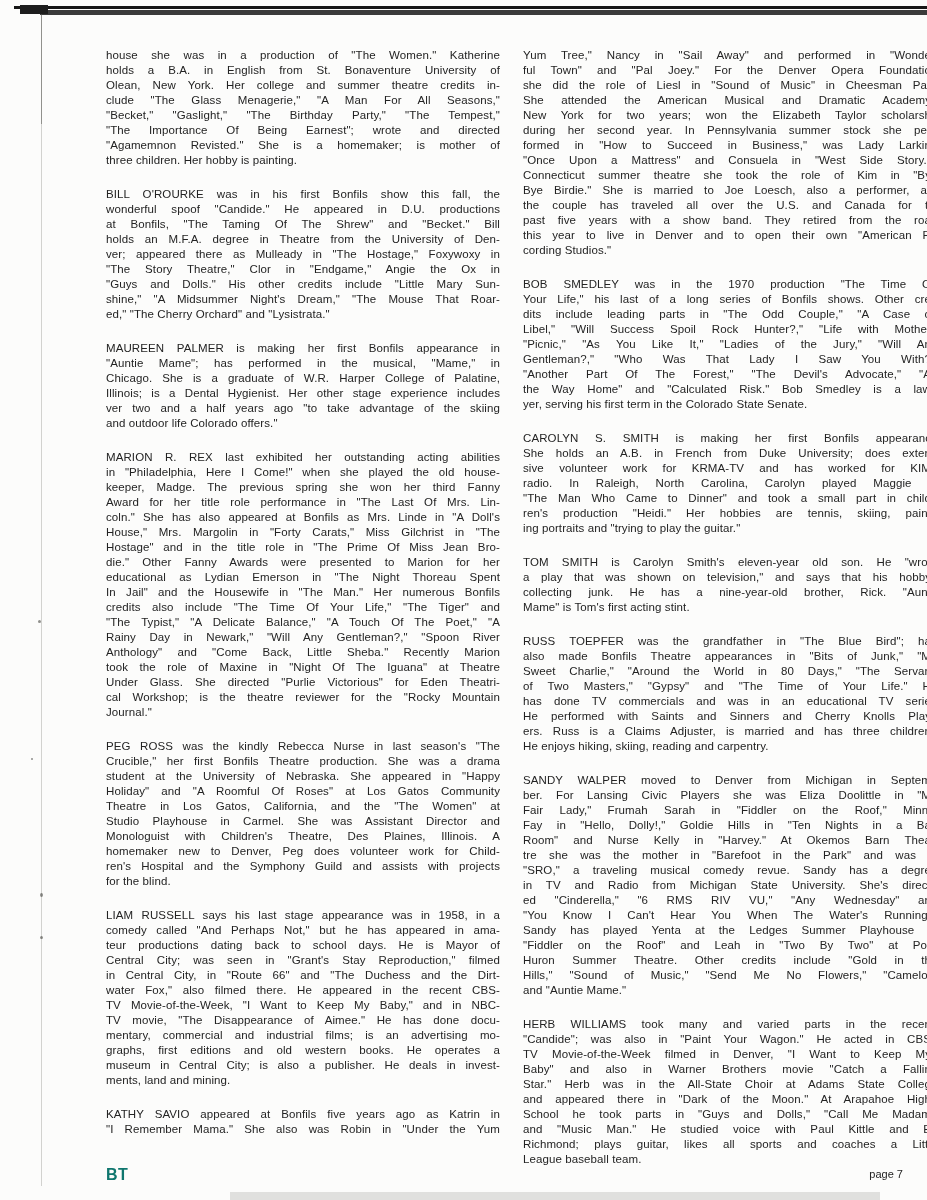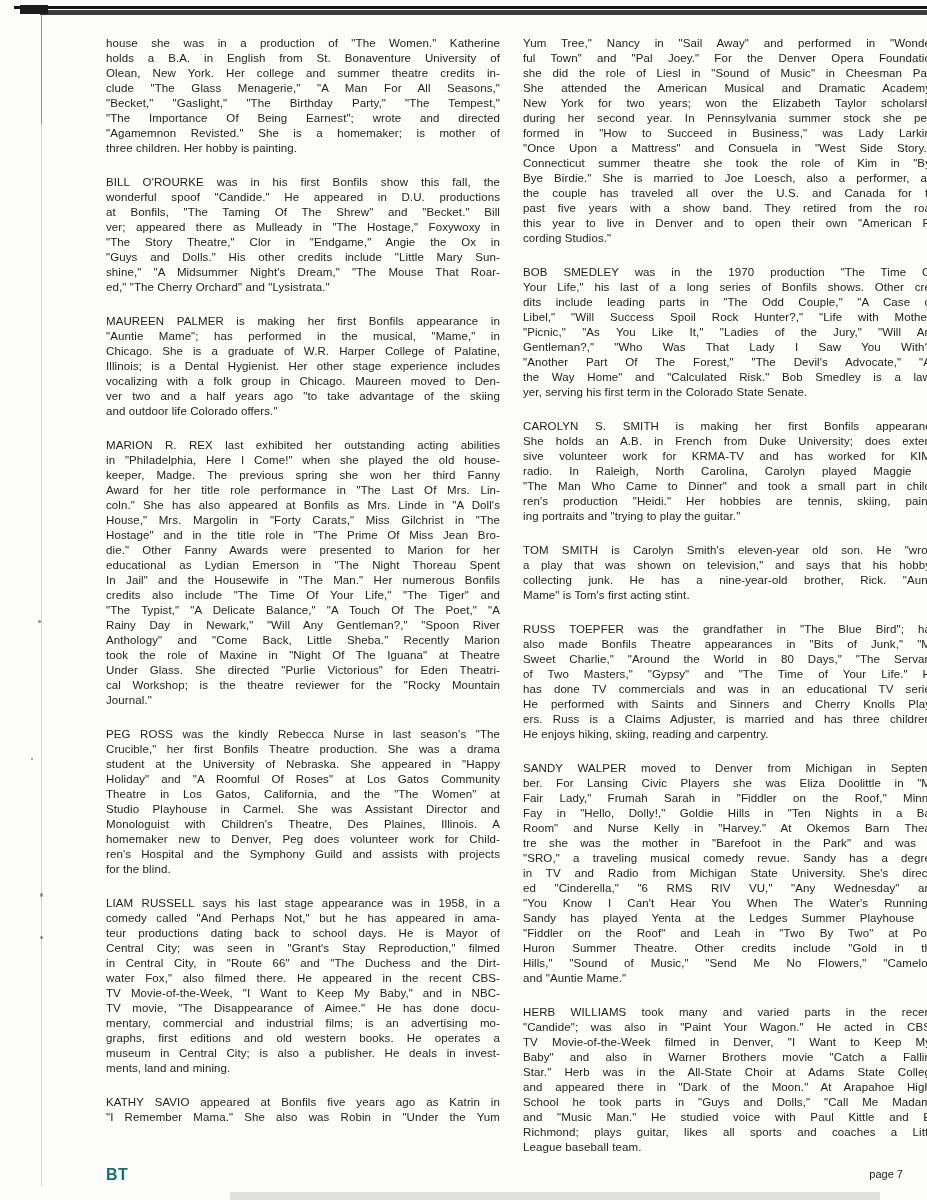--- a/index.html
+++ b/index.html
@@ -23,21 +23,21 @@
   .top-corner-blob{position:absolute;left:20px;top:5px;width:28px;height:9px;background:#1d1d1d;}
   .edge-line-v{position:absolute;left:41px;top:14px;height:1172px;width:1px;background:rgba(100,100,95,0.28);}
   .edge-line-v-dark{position:absolute;left:41px;top:14px;height:110px;width:1px;background:rgba(80,80,75,0.5);}
   .speck{position:absolute;width:3px;height:3px;border-radius:50%;background:rgba(70,70,65,0.6);}
   .speck.s1{left:38px;top:620px;}
   .speck.s2{left:40px;top:893px;width:3px;height:4px;}
   .speck.s3{left:40px;top:936px;}
   .speck.s4{left:31px;top:758px;width:2px;height:2px;}
   .bottom-smudge{position:absolute;left:230px;top:1192px;width:650px;height:8px;background:#e0e0de;}
   
-  .col{position:absolute;top:36px;}
+  .col{position:absolute;top:48px;}
   .col-left{left:106px;width:394px;}
   .col-right{left:523px;width:408px;}
   .paragraph{margin:0 0 19px 0;}
   .paragraph:last-child{margin-bottom:0;}
   .line{
     height:15px;line-height:15px;font-size:11.5px;
     letter-spacing:0.1px;
     overflow:hidden;
     text-align:justify;
     text-align-last:justify;
@@ -78,32 +78,32 @@
         <div class="line">clude "The Glass Menagerie," "A Man For All Seasons,"</div>
         <div class="line">"Becket," "Gaslight," "The Birthday Party," "The Tempest,"</div>
         <div class="line">"The Importance Of Being Earnest"; wrote and directed</div>
         <div class="line">"Agamemnon Revisted." She is a homemaker; is mother of</div>
         <div class="line para-end">three children. Her hobby is painting.</div>
       </div>
       <div class="paragraph">
         <div class="line">BILL O'ROURKE was in his first Bonfils show this fall, the</div>
         <div class="line">wonderful spoof "Candide." He appeared in D.U. productions</div>
         <div class="line">at Bonfils, "The Taming Of The Shrew" and "Becket." Bill</div>
+        <div class="line">holds an M.F.A. degree in Theatre from the University of Den-</div>
         <div class="line">ver; appeared there as Mulleady in "The Hostage," Foxywoxy in</div>
         <div class="line">"The Story Theatre," Clor in "Endgame," Angie the Ox in</div>
         <div class="line">"Guys and Dolls." His other credits include "Little Mary Sun-</div>
         <div class="line">shine," "A Midsummer Night's Dream," "The Mouse That Roar-</div>
         <div class="line para-end">ed," "The Cherry Orchard" and "Lysistrata."</div>
       </div>
       <div class="paragraph">
         <div class="line">MAUREEN PALMER is making her first Bonfils appearance in</div>
         <div class="line">"Auntie Mame"; has performed in the musical, "Mame," in</div>
         <div class="line">Chicago. She is a graduate of W.R. Harper College of Palatine,</div>
         <div class="line">Illinois; is a Dental Hygienist. Her other stage experience includes</div>
-        <div class="line">vocalizing with a folk group in Chicago. Maureen moved to Den-</div>
         <div class="line">ver two and a half years ago "to take advantage of the skiing</div>
         <div class="line para-end">and outdoor life Colorado offers."</div>
       </div>
       <div class="paragraph">
         <div class="line">MARION R. REX last exhibited her outstanding acting abilities</div>
         <div class="line">in "Philadelphia, Here I Come!" when she played the old house-</div>
         <div class="line">keeper, Madge. The previous spring she won her third Fanny</div>
         <div class="line">Award for her title role performance in "The Last Of Mrs. Lin-</div>
         <div class="line">coln." She has also appeared at Bonfils as Mrs. Linde in "A Doll's</div>
         <div class="line">House," Mrs. Margolin in "Forty Carats," Miss Gilchrist in "The</div>

